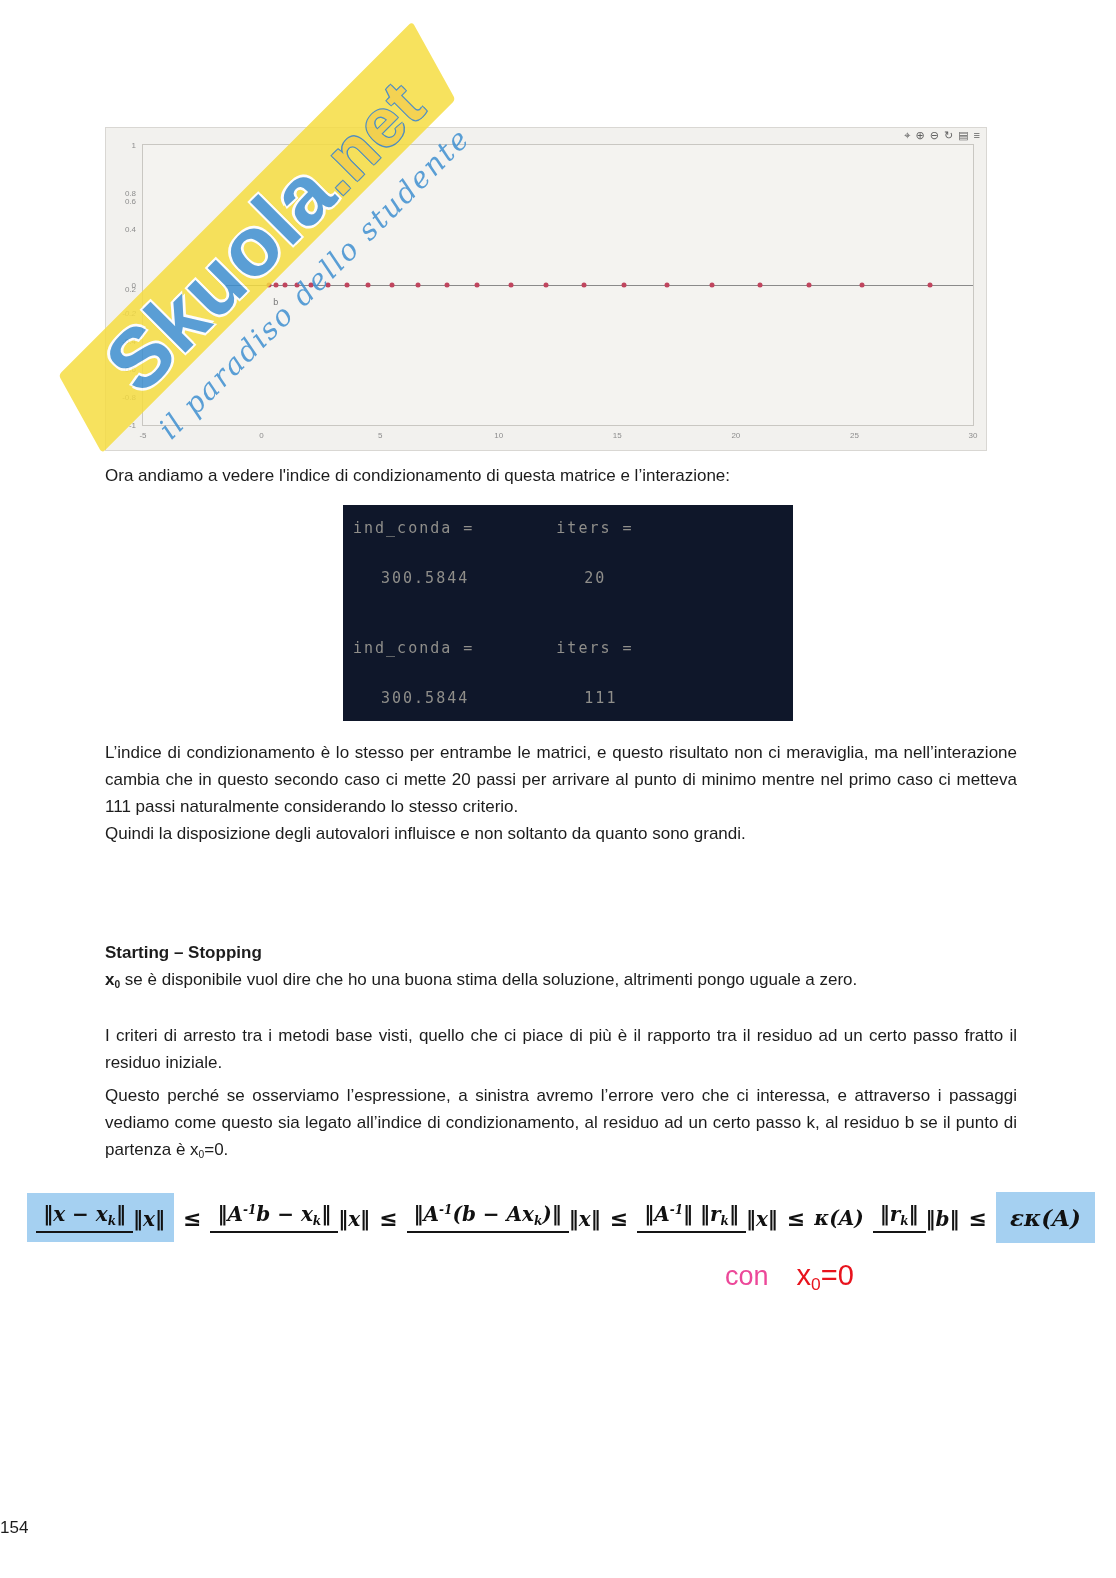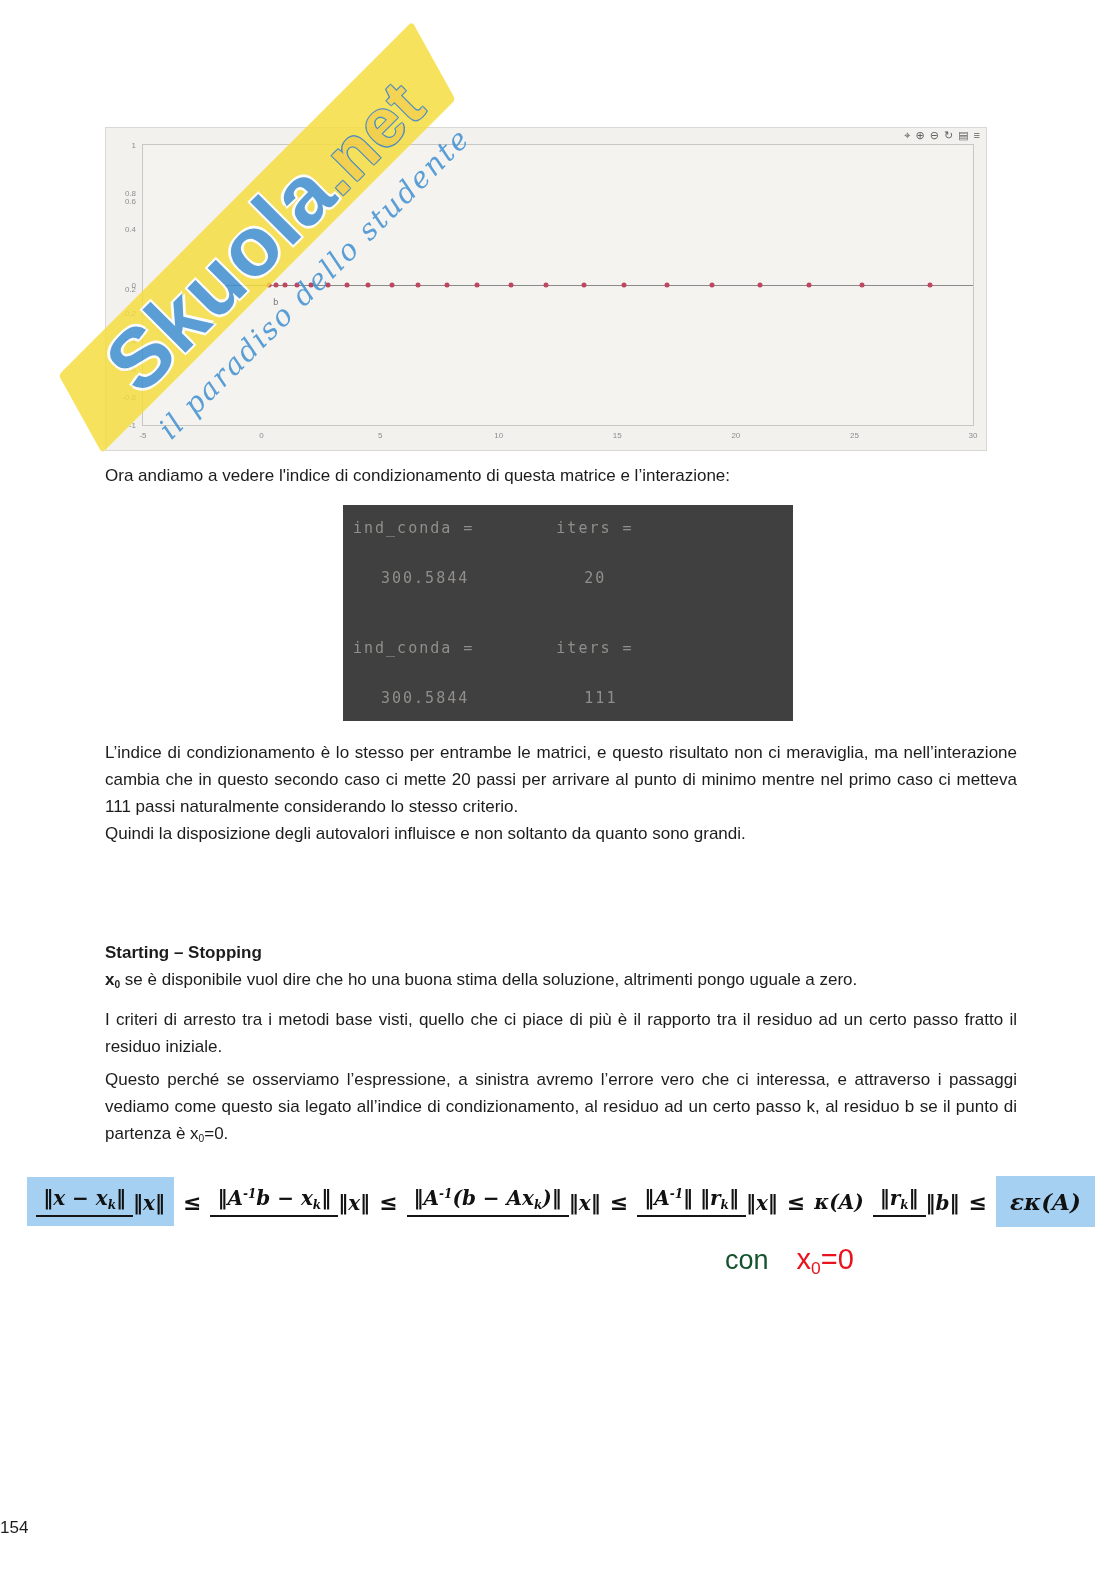--- a/index.html
+++ b/index.html
@@ -51,21 +51,21 @@
     font-style:italic; font-size:29px; letter-spacing:2px; color:#3b8ed0;
   }
 
   
   .content { position:absolute; left:105px; top:462px; width:912px; z-index:2; }
   .body-text { margin:0; font-size:17px; line-height:27px; text-align:justify; }
   .heading { margin:92px 0 0 0; font-size:17px; line-height:27px; font-weight:bold; }
 
   .matlab-output {
     margin:16px 0 18px 238px; width:430px; display:flex; gap:82px;
-    background:#404040; padding:14px 10px;
+    background:#0f172a; padding:14px 10px;
     font-family:"DejaVu Sans Mono", monospace; font-size:15px;
     color:#8f8e8a; letter-spacing:2px; filter:blur(0.4px);
   }
   .mo-label { margin-bottom:32px; }
   .mo-value { margin-left:28px; margin-bottom:52px; }
   .mo-value.mo-last { margin-bottom:0; }
 
   .math-center {
     margin:10px 0 8px 0; text-align:center;
     font-family:"DejaVu Serif", serif; font-style:italic; font-weight:bold;
@@ -82,21 +82,21 @@
   .den { display:block; padding-top:3px; white-space:nowrap; }
   .op { font-style:normal; font-size:22px; }
   .coef { white-space:nowrap; }
   .hl { padding:9px 9px; }
   .hl-term { padding:12px 14px; font-size:23px; white-space:nowrap; }
 
   sub { font-size:60%; vertical-align:-0.3em; }
   sup { font-size:60%; vertical-align:0.55em; }
 
   .con-line { margin-top:16px; padding-left:620px; display:flex; align-items:baseline; gap:28px; }
-  .con-word { font-size:27px; color:#14532d; }
+  .con-word { font-size:27px; color:#ec4899; }
   .con-x0 { font-size:29px; font-weight:normal; }
 
   .page-number { position:absolute; left:0; right:0; bottom:40px; text-align:left; font-size:17px; z-index:2; }
 </style>
 </head>
 <body>
 
 <div class="figure">
   <div class="fig-toolbar">
     <span>⌖</span>
@@ -180,21 +180,21 @@
     </div>
   </div>
 
   <p class="body-text">L’indice di condizionamento è lo stesso per entrambe le matrici, e questo risultato non ci meraviglia, ma nell’interazione cambia che in questo secondo caso ci mette 20 passi per arrivare al punto di minimo mentre nel primo caso ci metteva 111 passi naturalmente considerando lo stesso criterio.</p>
   <p class="body-text">Quindi la disposizione degli autovalori influisce e non soltanto da quanto sono grandi.</p>
 
   <p class="heading">Starting – Stopping</p>
 
   <p class="body-text"><b>x<sub>0</sub></b><span> se è disponibile vuol dire che ho una buona stima della soluzione, altrimenti pongo uguale a zero.</span></p>
 
-  <p class="body-text" style="margin-top:8px;">I criteri di arresto tra i metodi base visti, quello che ci piace di più è il rapporto tra il residuo ad un certo passo fratto il residuo iniziale.</p>
+  <p class="body-text" style="margin-top:24px;">I criteri di arresto tra i metodi base visti, quello che ci piace di più è il rapporto tra il residuo ad un certo passo fratto il residuo iniziale.</p>
 
 
   <p class="body-text" style="margin-top:6px;">Questo perché se osserviamo l’espressione, a sinistra avremo l’errore vero che ci interessa, e attraverso i passaggi vediamo come questo sia legato all’indice di condizionamento, al residuo ad un certo passo k, al residuo b se il punto di partenza è x<sub>0</sub>=0.</p>
 
   <div class="chain">
     <span class="frac hl" style="background: rgb(165, 208, 241);">
       <span class="num">‖x − x<sub>k</sub>‖</span>
       <span class="den">‖x‖</span>
     </span>
     <span class="op">≤</span>

